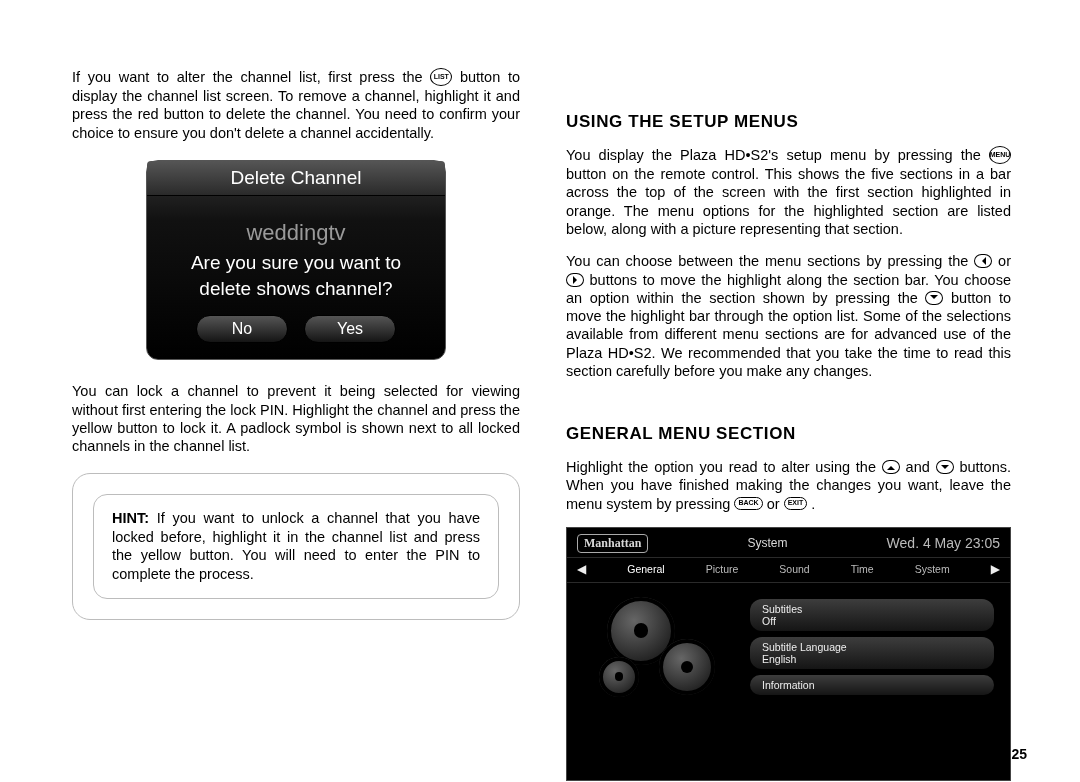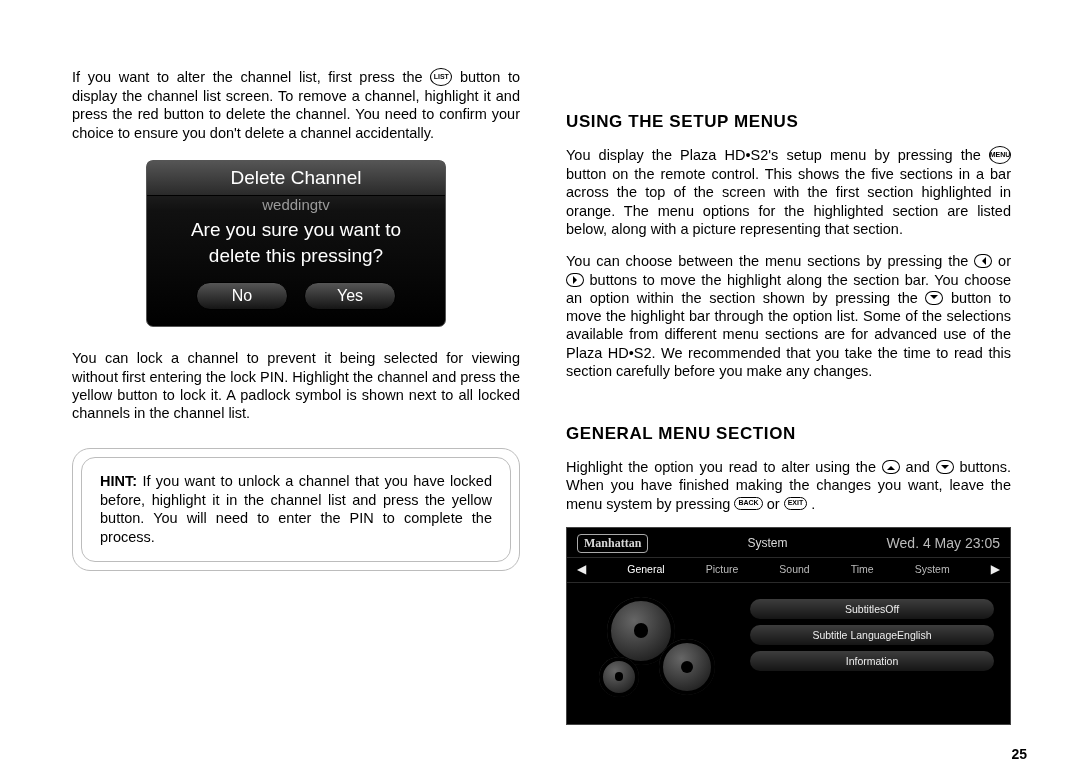--- a/index.html
+++ b/index.html
@@ -71,69 +71,69 @@
   .nav-oval.left::before  { border-right-color:#000; margin-right:3px; }
   .nav-oval.right::before { border-left-color:#000; margin-left:3px; }
   .nav-oval.up::before    { border-bottom-color:#000; margin-bottom:3px; }
   .nav-oval.down::before  { border-top-color:#000; margin-top:3px; }
 
   
   .dialog {
     width: 300px;
     margin: 18px auto 22px auto;
     background: linear-gradient(#353535,#111 30%,#000);
-    border-radius: 7px;
+    border-radius: 12px;
     color: #e6e6e6;
     text-align: center;
     padding-bottom: 16px;
     border: 1px solid #555;
   }
   .dialog .titlebar {
     background: linear-gradient(#555,#2a2a2a);
     padding: 6px;
     font-size: 19px;
     border-bottom: 1px solid #000;
     border-radius: 4px 4px 0 0;
     color: #fff;
   }
-  .dialog .chan { font-size: 15px; color: #9a9a9a; }
+  .dialog .chan { margin-top: 24px; font-size: 22px; color: #9a9a9a; }
   .dialog .q { font-size: 19px; padding: 4px 18px 14px 18px; line-height: 1.35; color:#fff; }
   .dbtns { display:flex; gap:16px; justify-content:center; }
   .dbtn {
     width: 92px;
     height: 28px;
     border-radius: 16px;
     background: linear-gradient(#555,#151515);
     color:#fff;
     font-size:16px;
     display:flex; align-items:center; justify-content:center;
     border:1px solid #000;
   }
 
   
-  .hintwrap { border:1px solid #bcbcbc; border-radius:18px; padding:8px; margin-top:26px; }
+  .hintwrap { border:1px solid #bcbcbc; border-radius:18px; padding:20px; margin-top:18px; }
   .hint {
     border:1px solid #bcbcbc;
     border-radius:14px;
     padding: 14px 18px 14px 18px;
     font-size: 14.5px;
     line-height:1.28;
     text-align: justify;
   }
   .hint b { font-weight: 900; }
 
   
   .setup {
     background:#000;
     color:#d8d8d8;
     border:1px solid #444;
     margin-top: 8px;
     font-size: 11px;
     position: relative;
-    height: 198px;
+    height: 254px;
   }
   .setup .topbar {
     display:flex; align-items:center; justify-content:space-between;
     padding: 6px 10px 4px 10px;
   }
   .setup .brandlogo {
     border:1px solid #aaa; border-radius:4px; padding:1px 6px;
     font-family: Georgia, serif; font-weight:bold; font-size:12px;
   }
   .setup .title { font-size:12px; }
@@ -163,20 +163,21 @@
   .gear.g2 { width:56px; height:56px; left:84px; top:44px; }
   .gear.g3 { width:40px; height:40px; left:24px; top:62px; }
   .optlist { flex:1; display:flex; flex-direction:column; gap:6px; padding-top:4px; }
   .opt {
     display:flex; justify-content:center;
     background: linear-gradient(#3d3d3d,#151515);
     border-radius:12px;
     padding:4px 12px;
     font-size:10.5px;
     color:#eee;
+    flex-direction:column;
   }
 
   .pagenum {
     position: fixed;
     right: 53px;
     bottom: 20px;
     font-size: 14px;
     font-weight: 700;
   }
 </style>
@@ -188,21 +189,21 @@
   <div class="col col-left">
     <p>
       <span>If you want to alter the channel list, first press the </span>
       <span class="pill round">LIST</span>
       <span> button to display the channel list screen. To remove a channel, highlight it and press the red button to delete the channel. You need to confirm your choice to ensure you don't delete a channel accidentally.</span>
     </p>
 
     <div class="dialog">
       <div class="titlebar">Delete Channel</div>
       <div class="chan">weddingtv</div>
-      <div class="q">Are you sure you want to delete this pressing?</div>
+      <div class="q">Are you sure you want to delete shows channel?</div>
       <div class="dbtns">
         <div class="dbtn">No</div>
         <div class="dbtn">Yes</div>
       </div>
     </div>
 
     <p>You can lock a channel to prevent it being selected for viewing without first entering the lock PIN. Highlight the channel and press the yellow button to lock it. A padlock symbol is shown next to all locked channels in the channel list.</p>
 
     <div class="hintwrap">
       <div class="hint">

